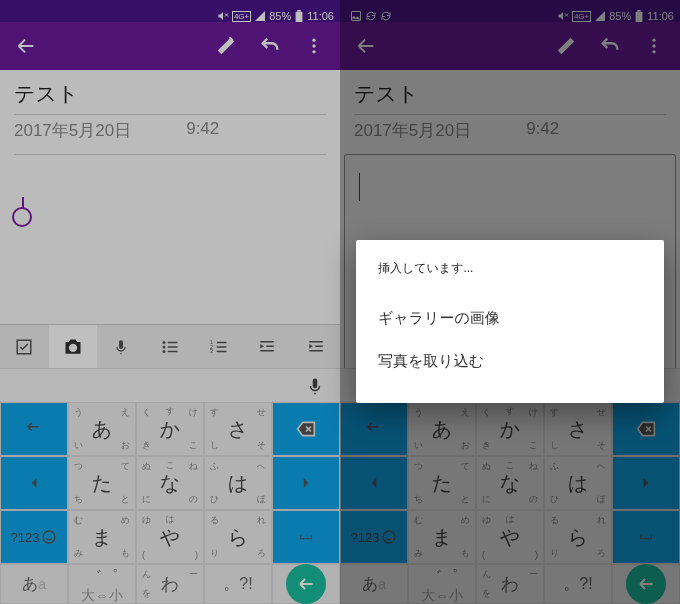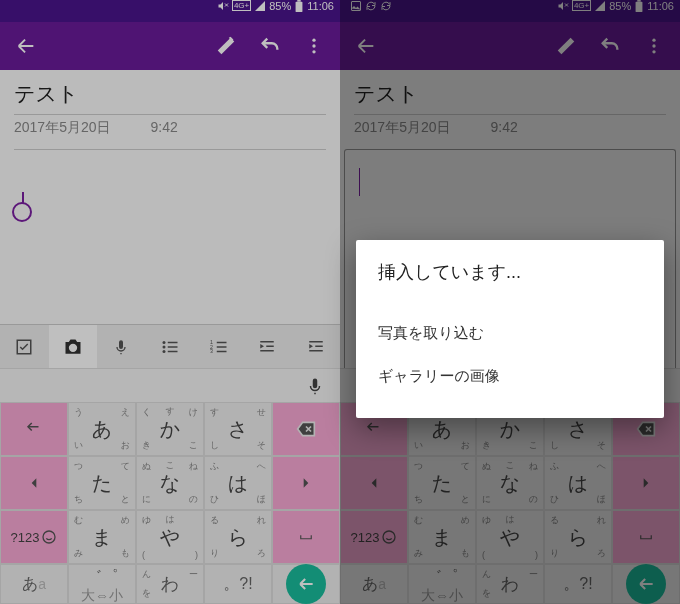--- a/index.html
+++ b/index.html
@@ -1,52 +1,52 @@
 <!DOCTYPE html>
 <html><head>
 <meta charset="utf-8">
 <style>
   *{box-sizing:border-box;margin:0;padding:0;font-family:sans-serif}
   body{width:680px;height:604px;display:flex;overflow:hidden;background:#000}
   .pane{width:340px;height:604px;position:relative;background:#fafafa;display:flex;flex-direction:column}
-  .statusbar{height:22px;background:#4a148c;display:flex;align-items:flex-start;justify-content:flex-end;gap:3px;padding:0 6px;color:#fff;font-size:11px}
+  .statusbar{height:22px;background:#4a148c;display:flex;align-items:flex-end;justify-content:flex-end;gap:3px;padding:0 6px;color:#fff;font-size:11px}
   .statusbar .sbl{display:flex;align-items:center;gap:3px;margin-right:auto;padding-left:4px}
   .appbar{height:48px;background:#6a1b9a;display:flex;align-items:center;padding:0 4px;color:#fff}
   .appbar .spacer{flex:1}
   .iconbtn{width:44px;height:48px;display:flex;align-items:center;justify-content:center}
   .notehead{padding:10px 14px 4px}
   .title{font-size:21px;color:#222}
   .divider{height:1px;background:#ccc;margin:6px 0 4px}
-  .meta{display:flex;gap:40px;color:#888;font-size:14px;padding-bottom:6px}
+  .meta{display:flex;gap:55px;color:#888;font-size:17px;padding-bottom:6px}
   .notebody{flex:1;position:relative}
   .circle{width:20px;height:20px;border:2px solid #7b1fa2;border-radius:50%;position:absolute;left:12px;top:44px}
   .circle::before{content:"";position:absolute;left:8px;top:-12px;width:2px;height:12px;background:#7b1fa2}
   .cursorline{position:absolute;left:14px;top:18px;width:1px;height:28px;background:#7b1fa2}
   .notebody.right{border:1px solid #999;margin:2px 4px 0 4px;border-radius:3px 3px 0 0;border-bottom:none}
   .toolbar{height:44px;background:#eee;display:flex;align-items:center;border-top:1px solid #ccc}
   .tool{flex:1;display:flex;align-items:center;justify-content:center;height:100%;color:#555}
   .tool.sel{background:#fff}
   .microw{height:34px;display:flex;align-items:center;justify-content:flex-end;padding-right:16px;background:#f5f5f5;border-top:1px solid #ddd}
   .kbd{background:#eee}
   .krow{display:flex;height:54px}
   .kcell{flex:1;border:0.5px solid #ddd;display:flex;flex-direction:column;align-items:center;justify-content:center;position:relative;color:#444}
-  .kcell.func{background:#f9a8d4}
+  .kcell.func{background:#0ea5e9}
   .kmain{font-size:20px}
   .ktl,.ktr,.kbl,.kbr{position:absolute;font-size:9px;color:#888}
   .ktl{top:3px;left:5px}.ktr{top:3px;right:5px}.kbl{bottom:3px;left:5px}.kbr{bottom:3px;right:5px}
   .ktop{position:absolute;top:2px;font-size:9px;color:#888}
   .kround{width:40px;height:40px;border-radius:50%;background:#1abc9c;display:flex;align-items:center;justify-content:center;color:#fff}
   .brow{height:40px;display:flex}
   .bcell{flex:1;display:flex;align-items:center;justify-content:center;border:0.5px solid #ddd;color:#666;font-size:16px;text-align:center}
   .sub{font-size:14px;color:#999;display:block;line-height:1}
   
   .dim{position:absolute;inset:0;background:rgba(0,0,0,0.5)}
   .dim.light{background:rgba(0,0,0,0.25)}
   .dialog{position:absolute;left:16px;right:16px;top:240px;background:#fff;border-radius:2px;box-shadow:0 10px 30px rgba(0,0,0,0.4);padding:20px 22px}
-  .dlg-title{font-size:18px;color:#222;margin-bottom:28px}
+  .dlg-title{font-size:12px;color:#222;margin-bottom:20px}
   .dlg-item{font-size:15px;color:#333;padding:12px 0}
   svg{display:block}
 </style>
 </head>
 <body>
 
 <div class="pane">
   <div class="statusbar">
     <span>
         <svg width="12" height="12" viewBox="0 0 24 24" fill="#fff">
@@ -518,16 +518,16 @@
             <svg width="20" height="20" viewBox="0 0 24 24" fill="none" stroke="#fff" stroke-width="2.5">
               <path d="M20 12H5m0 0l6-6m-6 6l6 6"></path>
             </svg>
           </div>
         </div>
     </div>
   </div>
   <div class="dim"></div>
   <div class="dialog">
     <div class="dlg-title">挿入しています...</div>
+    <div class="dlg-item">ギャラリーの画像</div>
     <div class="dlg-item">写真を取り込む</div>
-    <div class="dlg-item">ギャラリーの画像</div>
   </div>
 </div>
 
 </body></html>

